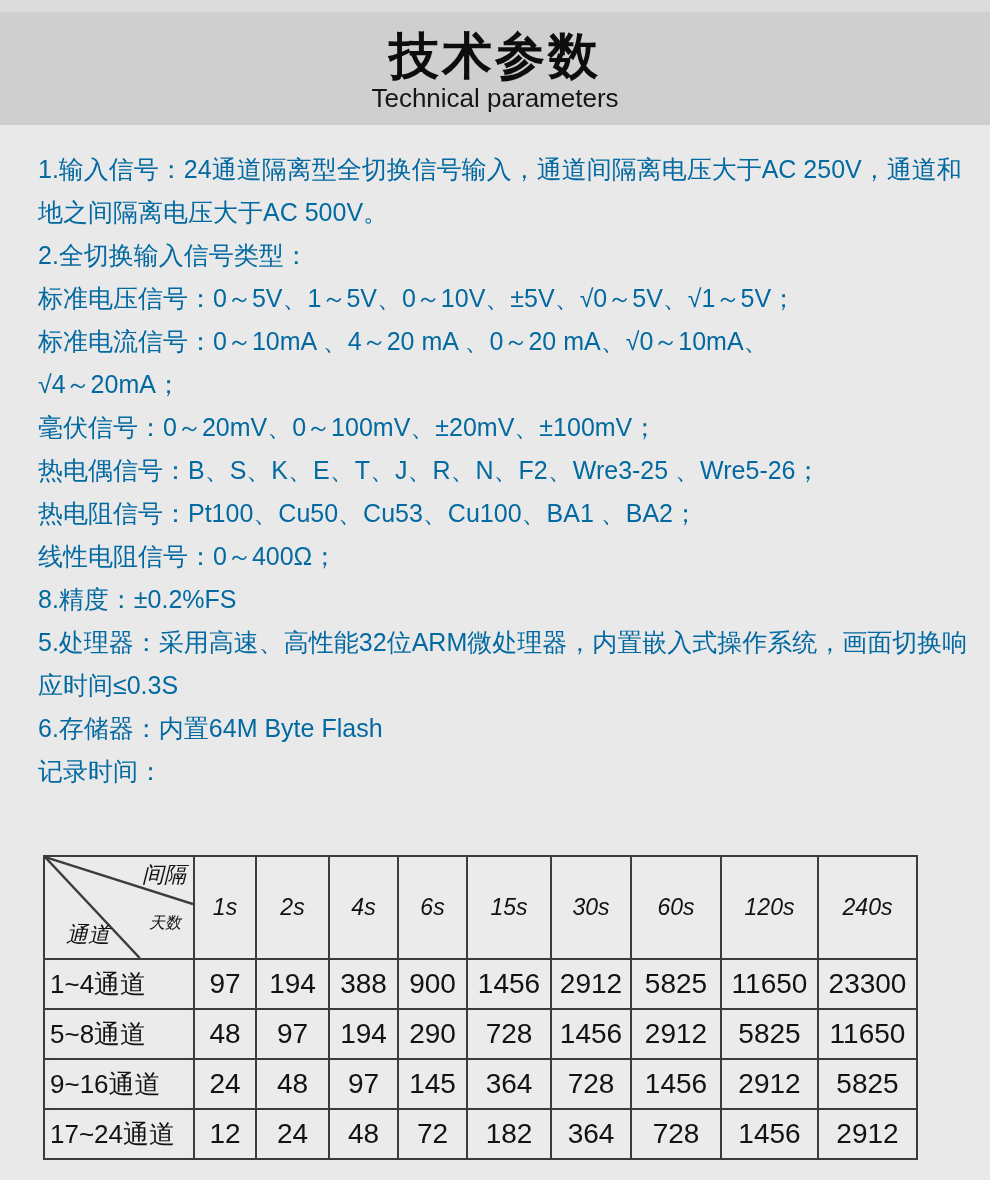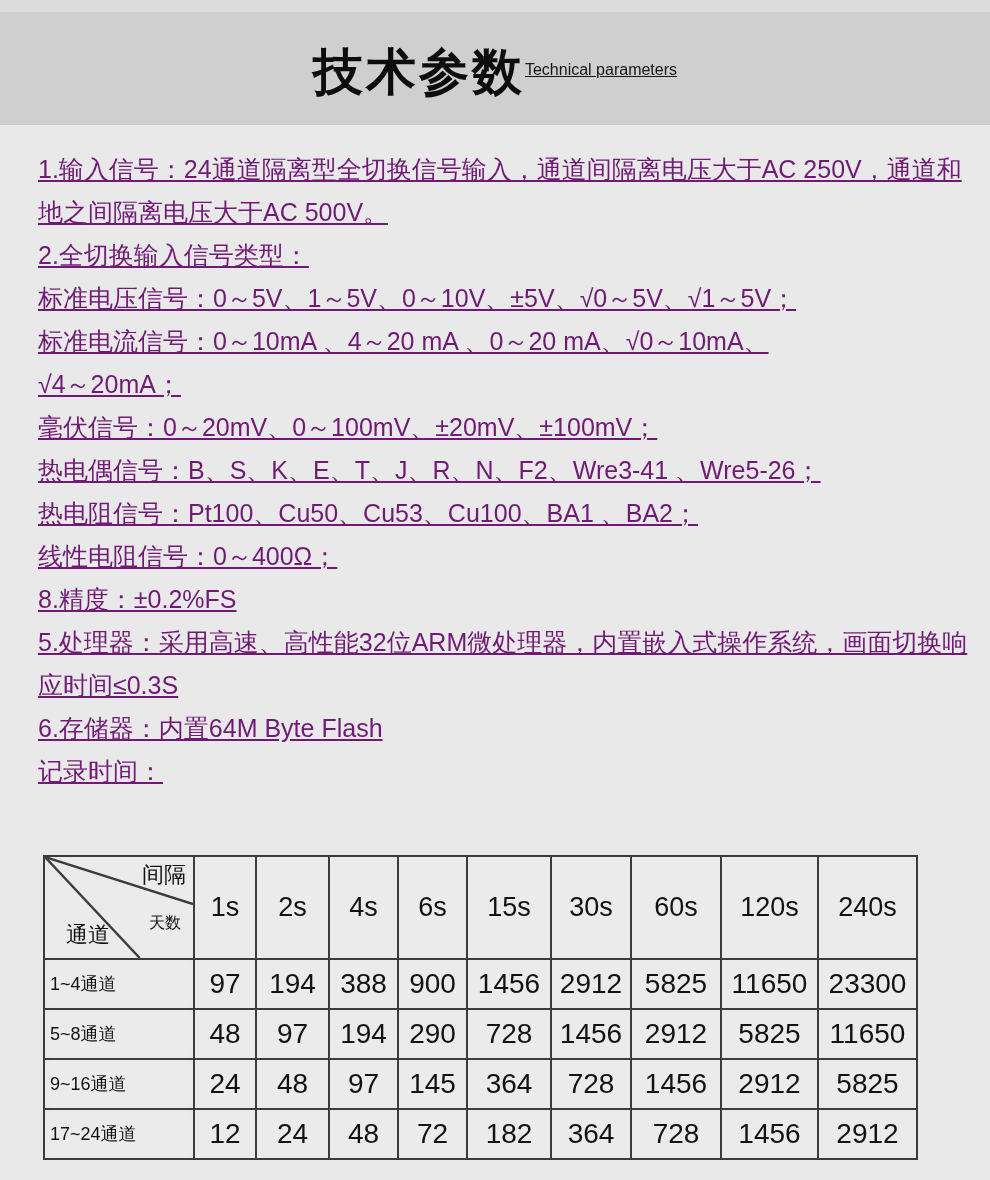--- a/index.html
+++ b/index.html
@@ -12,57 +12,56 @@
   }
   .page { position: relative; width: 990px; height: 1180px; background: #e9e9e9; }
 
   .top-strip {
     position: absolute; top: 0; left: 0; width: 990px; height: 12px;
     background: #dcdcdc;
   }
   .title-band {
     position: absolute; top: 12px; left: 0; width: 990px; height: 113px;
     background: #cfcfcf;
-    display: flex; flex-direction: row; align-items: center; justify-content: center;
+    display: flex; flex-direction: column; align-items: center; justify-content: center;
   }
   .title-band h1 {
     font-size: 50px; font-weight: bold; line-height: 1;
     letter-spacing: 3px; margin-top: 6px;
     color: #0d0d0d;
   }
   .title-band .subtitle {
-    font-size: 16px; font-weight: normal; line-height: 1.1;
-    margin-top: 3px; color: #151515; letter-spacing: 0px; text-decoration: underline;
+    font-size: 26px; font-weight: normal; line-height: 1.1;
+    margin-top: 3px; color: #151515; letter-spacing: 0px;
   }
 
   .specs {
     position: absolute; top: 148px; left: 38px; right: 18px;
   }
   .spec-line {
     height: 43px; line-height: 43px;
     font-size: 25px; white-space: nowrap;
-    color: #701a75;
-    text-decoration: underline;
+    color: #0369a1;
   }
 
   table.record-table {
     position: absolute; left: 43px; top: 855px;
     border-collapse: collapse; table-layout: fixed;
     width: 873px;
   }
   table.record-table th, table.record-table td {
     border: 2px solid #3c3c3c;
     background: #ebebeb;
     font-weight: normal;
     overflow: hidden;
   }
-  thead tr { height: 103px; }
+  thead tr { height: 103px; font-style: italic; }
   tbody tr { height: 50px; }
-  th.col-head { font-size: 27px; text-align: center; }
-  td.row-label { font-size: 18px; text-align: left; padding-left: 5px; white-space: nowrap; border-radius: 15px; }
+  th.col-head { font-size: 23px; text-align: center; }
+  td.row-label { font-size: 26px; text-align: left; padding-left: 5px; white-space: nowrap; border-radius: 15px; }
   td.num-cell { font-size: 28px; text-align: center; }
   thead th { border-bottom-width: 3px; }
 
   th.corner-cell { position: relative; padding: 0; }
   th.corner-cell svg { position: absolute; top: 0; left: 0; width: 100%; height: 100%; display: block; }
   .corner-label { position: absolute; font-size: 22px; line-height: 1; white-space: nowrap; }
   .corner-interval { top: 7px; right: 7px; }
   .corner-days { top: 58px; left: 104px; font-size: 16px; }
   .corner-channel { top: 67px; left: 21px; }
 </style>
@@ -79,21 +78,21 @@
   </header>
 
   <main class="specs">
     <div class="spec-line">1.输入信号：24通道隔离型全切换信号输入，通道间隔离电压大于AC 250V，通道和</div>
     <div class="spec-line">地之间隔离电压大于AC 500V。</div>
     <div class="spec-line">2.全切换输入信号类型：</div>
     <div class="spec-line">标准电压信号：0～5V、1～5V、0～10V、±5V、√0～5V、√1～5V；</div>
     <div class="spec-line">标准电流信号：0～10mA 、4～20 mA 、0～20 mA、√0～10mA、</div>
     <div class="spec-line">√4～20mA；</div>
     <div class="spec-line">毫伏信号：0～20mV、0～100mV、±20mV、±100mV；</div>
-    <div class="spec-line">热电偶信号：B、S、K、E、T、J、R、N、F2、Wre3-41 、Wre5-26；</div>
+    <div class="spec-line">热电偶信号：B、S、K、E、T、J、R、N、F2、Wre3-25 、Wre5-26；</div>
     <div class="spec-line">热电阻信号：Pt100、Cu50、Cu53、Cu100、BA1 、BA2；</div>
     <div class="spec-line">线性电阻信号：0～400Ω；</div>
     <div class="spec-line">8.精度：±0.2%FS</div>
     <div class="spec-line">5.处理器：采用高速、高性能32位ARM微处理器，内置嵌入式操作系统，画面切换响</div>
     <div class="spec-line">应时间≤0.3S</div>
     <div class="spec-line">6.存储器：内置64M Byte Flash</div>
     <div class="spec-line">记录时间：</div>
   </main>
 
   <table class="record-table">

